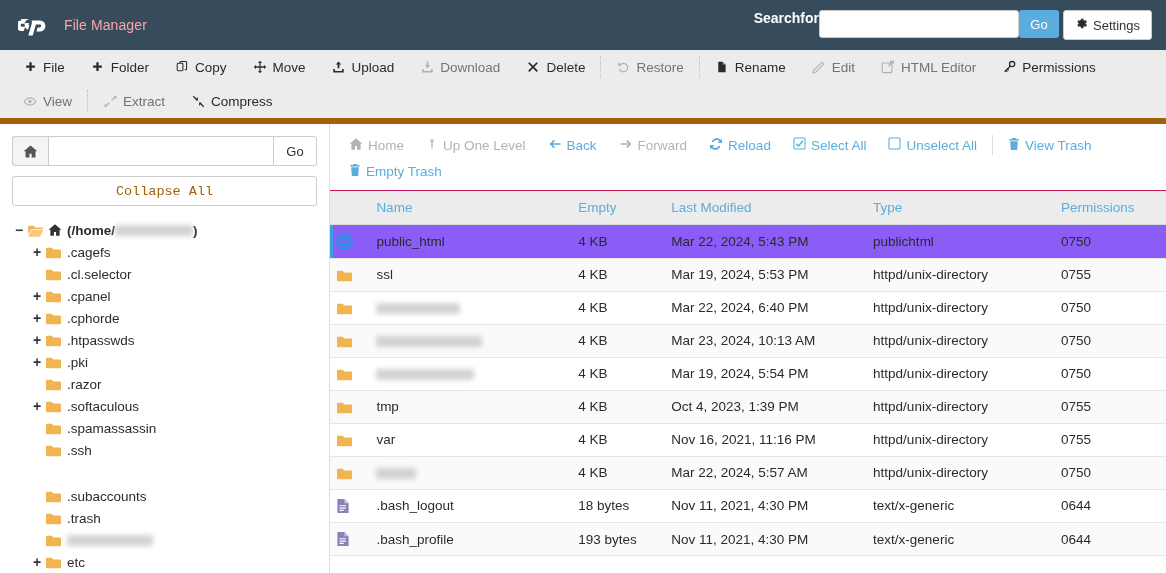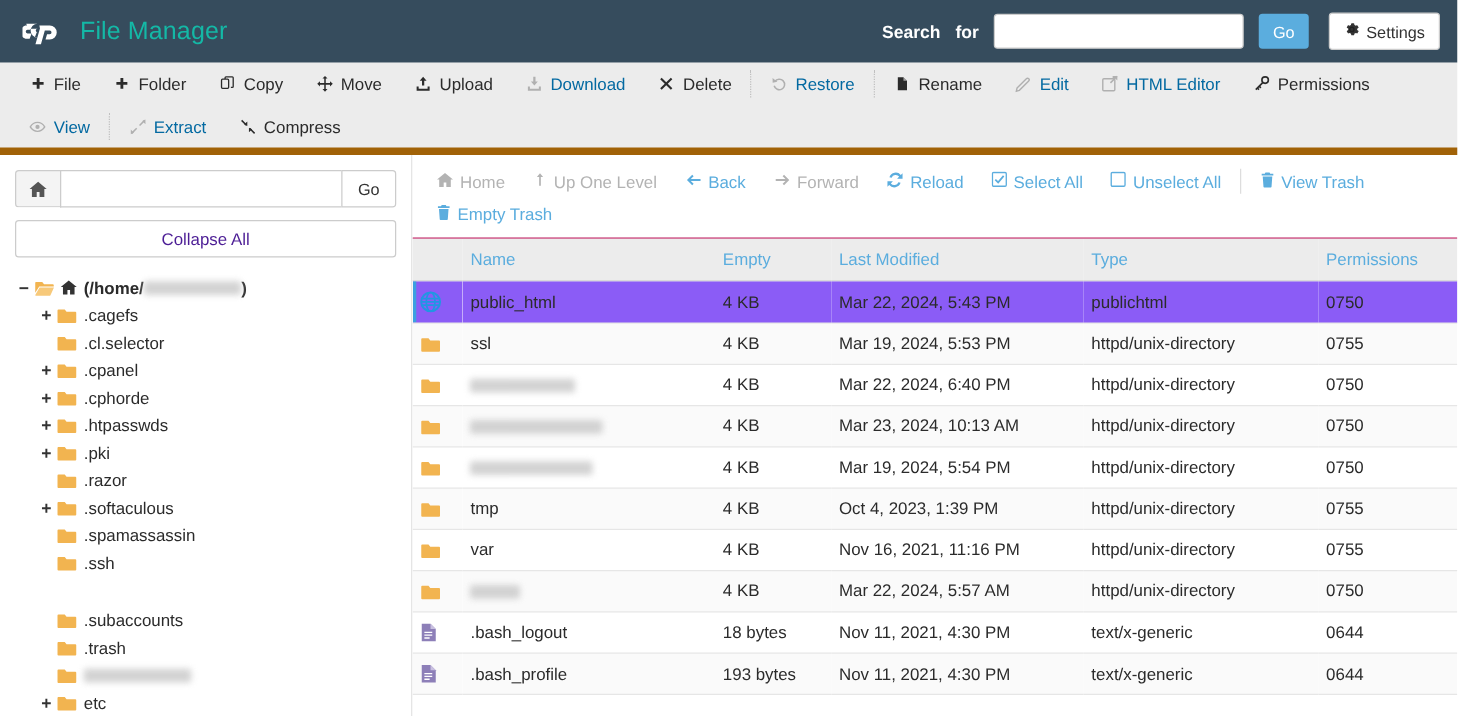--- a/index.html
+++ b/index.html
@@ -23,31 +23,30 @@
     position: relative;
   }
   .brand { display: flex; align-items: center; gap: 12px; }
   .cp-logo {
     width: 34px; height: 26px;
     position: relative;
     display: inline-block;
   }
   .cp-logo svg { display: block; }
   .brand-title {
-    color: #14b8a6;
-    font-size: 20px;
+    color: #fca5a5;
+    font-size: 14px;
     font-weight: 400;
     letter-spacing: .1px;
     white-space: nowrap;
   }
   .header-right {
     margin-left: auto;
     display: flex;
-    align-items: center;
-    gap: 12px;
+    gap: 0;
   }
   .hdr-label {
     color: #fff;
     font-size: 14px;
     font-weight: bold;
     white-space: nowrap;
   }
   .search-select {
     width: 128px; height: 28px;
     background: #fff;
@@ -121,21 +120,21 @@
     align-items: center;
     gap: 6px;
     padding: 0 13px;
     height: 24px;
     font-size: 13.5px;
     color: #2b2b2b;
     white-space: nowrap;
     cursor: pointer;
     font-weight: 400;
   }
-  .tb-item.disabled { color: #0369a1; cursor: default; }
+  .tb-item.disabled { color: #737373; cursor: default; }
   .tb-item .ticon { display: inline-flex; align-items: center; justify-content: center; width: 14px; }
   .tb-sep {
     width: 1px;
     height: 22px;
     border-left: 1px dotted #c0c0c0;
     margin: 0 2px;
   }
 
   
   .body-wrap { display: flex; height: calc(573px - 50px - 69px); }
@@ -180,22 +179,22 @@
     cursor: pointer;
   }
   .collapse-btn {
     margin-top: 10px;
     width: 100%;
     height: 30px;
     background: #fff;
     border: 1px solid #ccc;
     border-radius: 3px;
     font-size: 13.5px;
-    font-family: Liberation Sans, sans-serif;
-    color: #4c1d95;
+    font-family: Liberation Mono, monospace;
+    color: #a16207;
     cursor: pointer;
   }
   .tree { margin-top: 13px; }
   .tnode {
     display: flex;
     align-items: center;
     height: 22px;
     font-size: 13.5px;
     color: #2b2b2b;
     white-space: nowrap;

